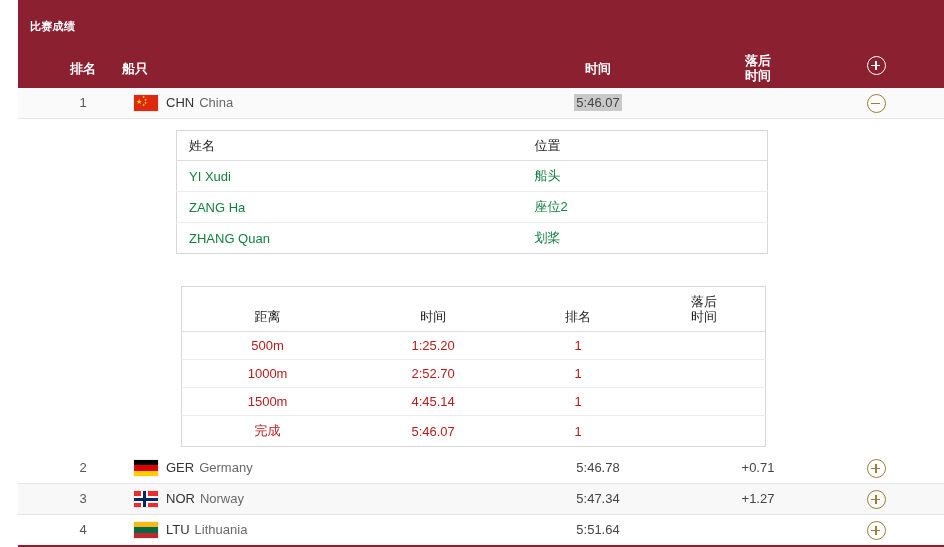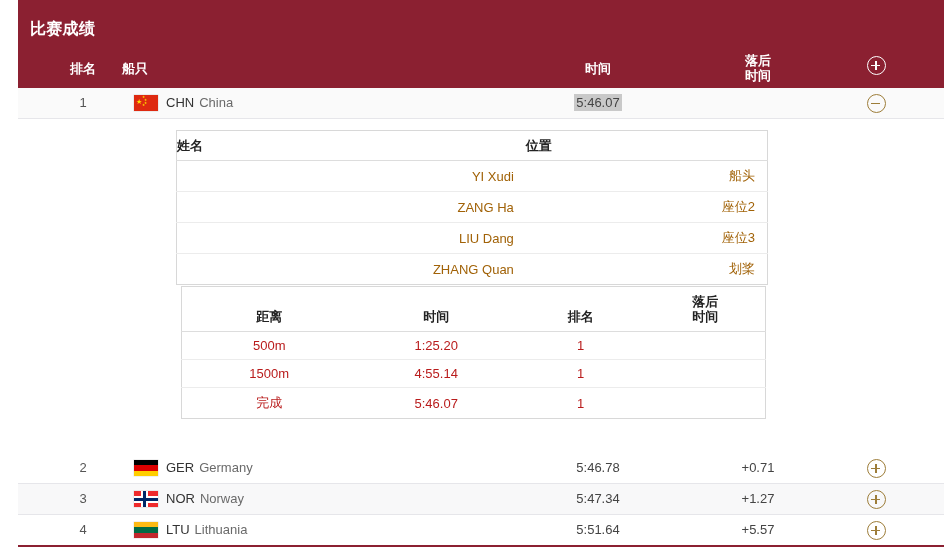--- a/index.html
+++ b/index.html
@@ -30,21 +30,21 @@
     background: #8b2031;
     color: #ffffff;
     position: relative;
     height: 88px;
     box-sizing: border-box;
   }
   .results-title {
     position: absolute;
     left: 12px;
     top: 19px;
-    font-size: 16px;
+    font-size: 11px;
     font-weight: bold;
     color: #ffffff;
     letter-spacing: 0.3px;
   }
   .col-head-row {
     position: absolute;
     left: 0;
     right: 0;
     top: 48px;
     height: 40px;
@@ -152,33 +152,32 @@
     background: #ffffff;
     padding: 10px 0 14px 0;
   }
   .sub-table {
     border-collapse: collapse;
     border: 1px solid #d8d8d8;
     background: #ffffff;
     font-size: 13px;
   }
   .sub-table th {
-    font-weight: bold;
+    font-weight: normal;
     color: #222222;
-    padding: 7px 0;
+    padding: 7px 12px;
     border-bottom: 1px solid #dddddd;
     text-align: left;
     vertical-align: bottom;
     line-height: 15px;
   }
   .sub-table td {
-    color: #a16207;
+    color: #15803d;
     padding: 6px 12px;
     border-bottom: 1px solid #ececec;
-    text-align: right;
   }
   .sub-table tr:last-child td { border-bottom: none; padding-left: 12px; }
 
   
   .crew-table { position: absolute; left: 158px; top: 130px; width: 592px; }
   .crew-table .c-name { width: 350px; }
   .crew-table .c-pos  { width: 242px; }
 
   
   .splits-table { position: absolute; left: 163px; top: 286px; width: 585px; }
@@ -248,24 +247,20 @@
       <tbody>
         <tr>
           <td>YI Xudi</td>
           <td>船头</td>
         </tr>
         <tr>
           <td>ZANG Ha</td>
           <td>座位2</td>
         </tr>
         <tr>
-          <td>LIU Dang</td>
-          <td>座位3</td>
-        </tr>
-        <tr>
           <td>ZHANG Quan</td>
           <td>划桨</td>
         </tr>
       </tbody>
     </table>
 
     <table class="sub-table splits-table">
       <thead>
         <tr>
           <th class="s-dist">距离</th>
@@ -278,22 +273,28 @@
         </tr>
       </thead>
       <tbody>
         <tr>
           <td>500m</td>
           <td>1:25.20</td>
           <td>1</td>
           <td></td>
         </tr>
         <tr>
+          <td>1000m</td>
+          <td>2:52.70</td>
+          <td>1</td>
+          <td></td>
+        </tr>
+        <tr>
           <td>1500m</td>
-          <td>4:55.14</td>
+          <td>4:45.14</td>
           <td>1</td>
           <td></td>
         </tr>
         <tr>
           <td>完成</td>
           <td>5:46.07</td>
           <td>1</td>
           <td></td>
         </tr>
       </tbody>
@@ -340,19 +341,18 @@
   <div class="result-row bottom-rule">
     <div class="cell rank">4</div>
     <div class="cell boat">
       <div class="boat-wrap">
         <span class="flag flag-ltu"></span>
         <span class="noc">LTU</span>
         <span class="country">Lithuania</span>
       </div>
     </div>
     <div class="cell time">5:51.64</div>
-    <div class="cell behind">+5.57</div>
     <div class="cell toggle">
       <span class="circ gold"></span>
     </div>
   </div>
 
 </div>
 
 </body></html>

